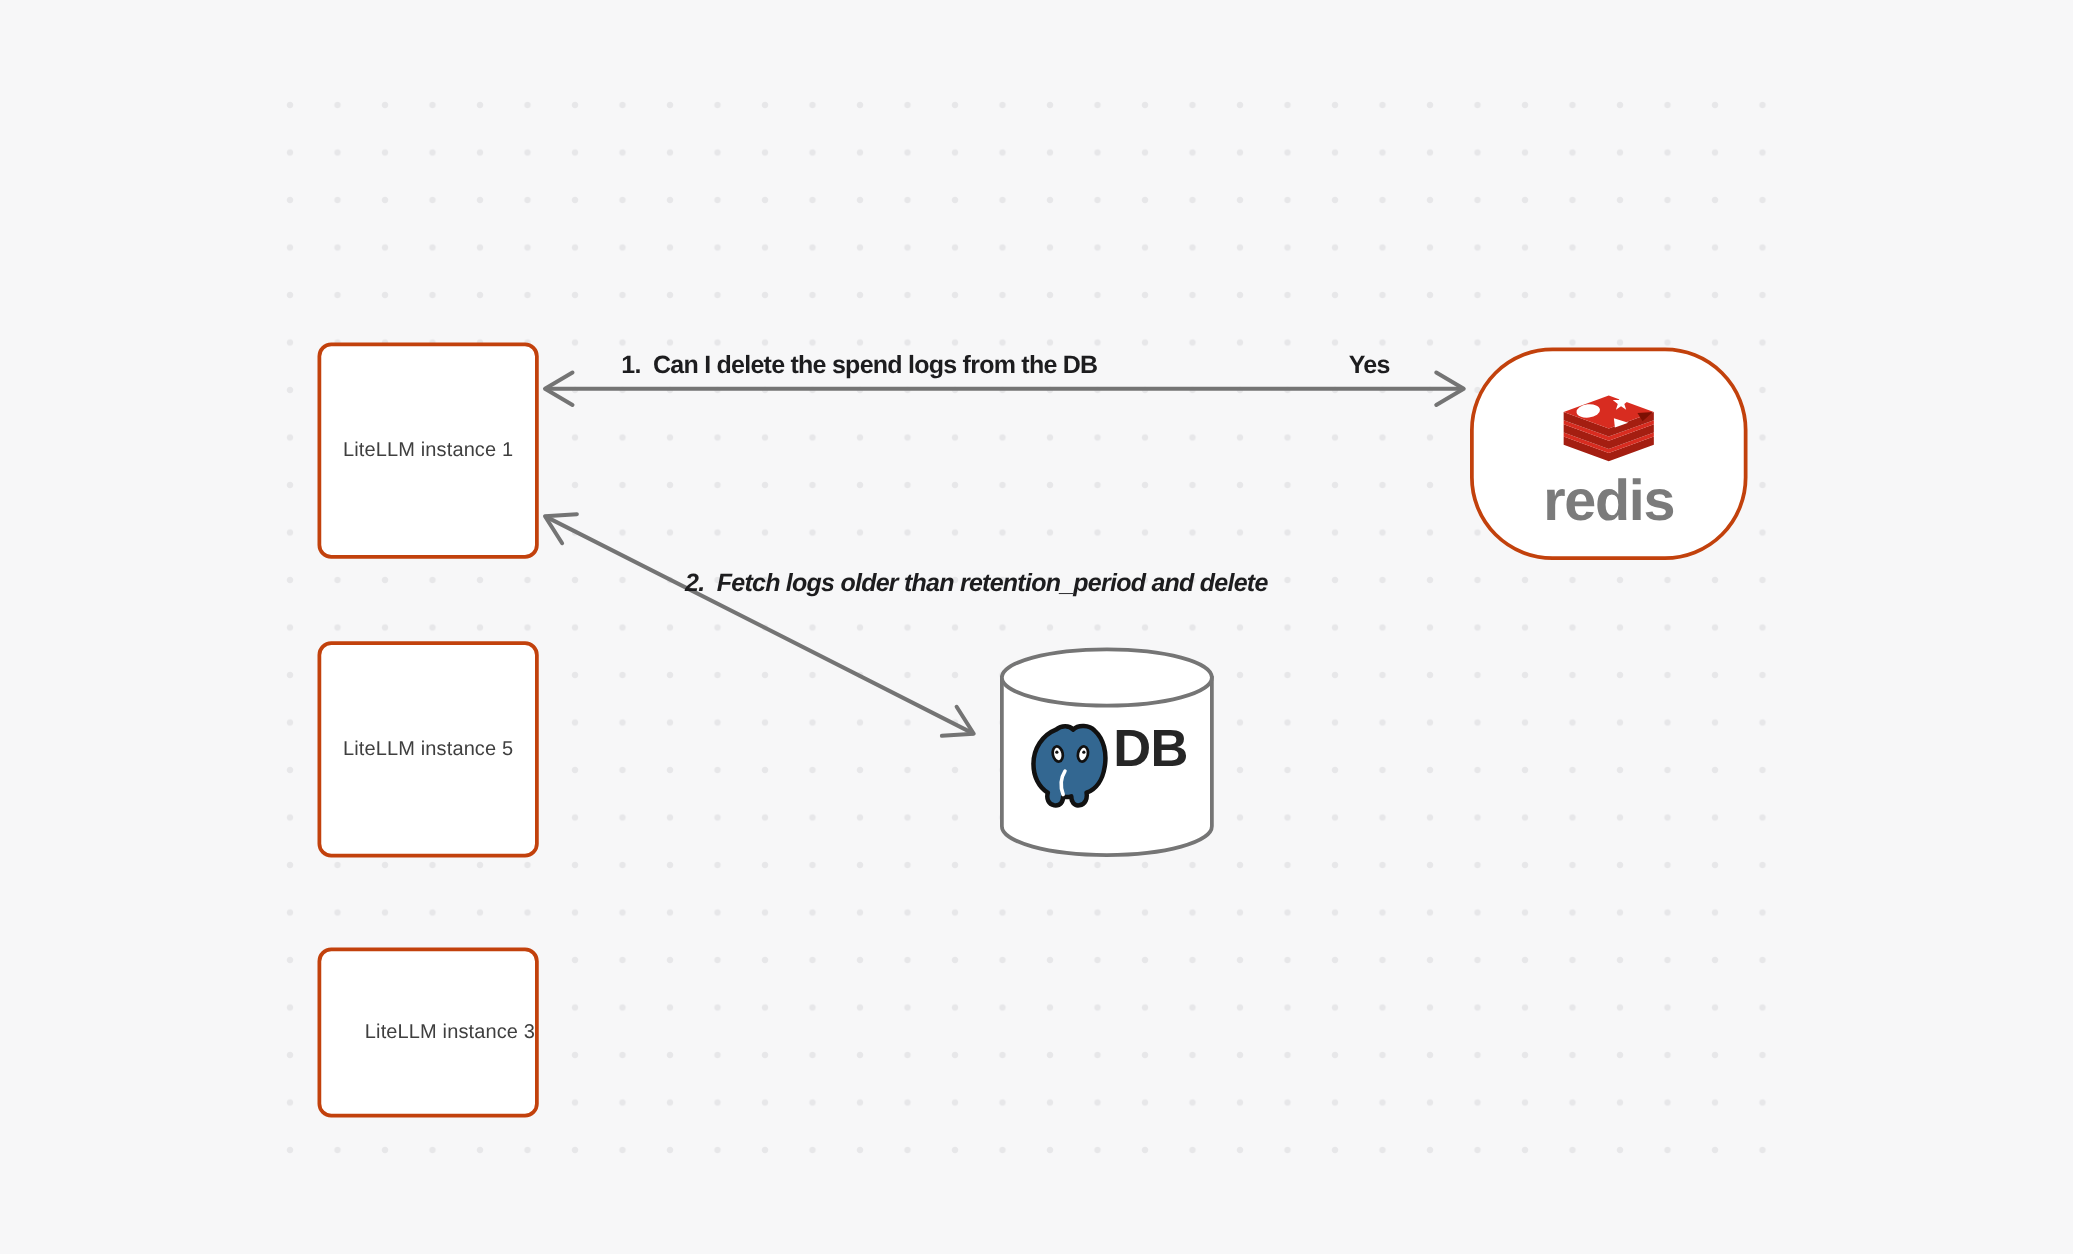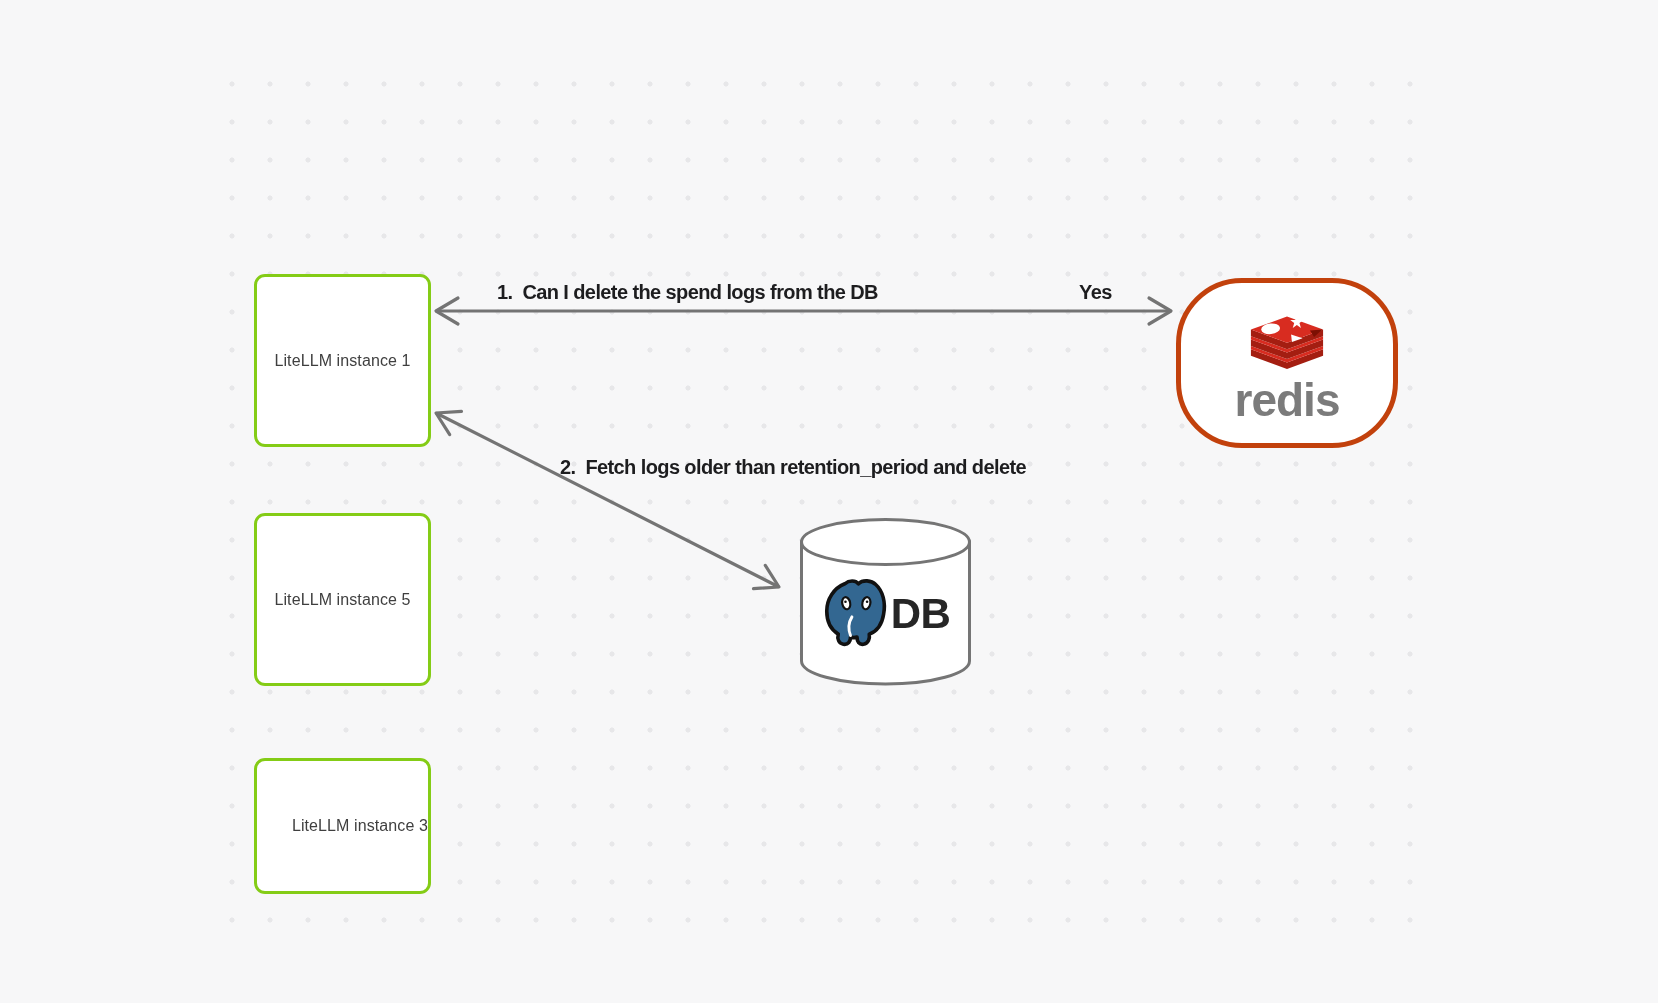--- a/index.html
+++ b/index.html
@@ -9,51 +9,51 @@
     font-family:"Liberation Sans", sans-serif;
   }
   .dot-grid {
     position:absolute; left:213px; top:65px; width:1216px; height:874px;
     background-image: radial-gradient(circle, #e7e7e9 2.2px, rgba(0,0,0,0) 2.9px);
     background-size:38px 38px;
   }
   .connector-layer { position:absolute; left:0; top:0; }
   .inst-box {
     position:absolute; width:177px; height:173px; box-sizing:border-box;
-    background:#ffffff; border:3px solid #84cc16; border-radius:11px;
+    background:#ffffff; border:3px solid #c2410c; border-radius:11px;
     display:flex; align-items:center; justify-content:center;
   }
   .inst-label { font-size:16px; color:#3f3f3f; letter-spacing:0.1px; }
   .redis-node {
     position:absolute; left:1176px; top:278px; width:222px; height:170px;
-    box-sizing:border-box; background:#ffffff; border:5px solid #c2410c;
+    box-sizing:border-box; background:#ffffff; border:3px solid #c2410c;
     border-radius:66px; display:flex; flex-direction:column;
     align-items:center; justify-content:center; padding-top:6px;
   }
   .redis-word {
     font-size:46px; font-weight:bold; color:#7b7b7b;
     letter-spacing:-1px; line-height:0.82; margin-top:3px;
   }
   .db-node { position:absolute; left:799px; top:517px; width:173px; height:170px; }
   .db-cyl { position:absolute; left:0; top:0; }
   .db-content {
     position:absolute; left:8px; top:58px; width:157px;
-    display:flex; align-items:center; justify-content:center;
+    display:flex; align-items:flex-start; justify-content:center;
   }
   .db-label {
     font-size:42px; font-weight:600; color:#262626;
     letter-spacing:-0.5px; margin-left:-2px;
   }
   .edge-label {
     position:absolute; font-size:20px; font-weight:700; color:#1d1d1f;
     letter-spacing:-0.6px; white-space:pre; line-height:1.2;
   }
   .el-1   { left:497px;  top:280px; }
   .el-yes { left:1079px; top:280px; }
-  .el-2   { left:560px;  top:455px; }
+  .el-2   { left:548px;  top:455px;font-style:italic; }
 </style>
 </head>
 <body>
 
 <div class="canvas">
 
   <div class="dot-grid"></div>
 
   <svg class="connector-layer" width="1658" height="1003" viewBox="0 0 1658 1003">
     <g stroke="#747474" stroke-width="3.2" fill="none" stroke-linecap="round" stroke-linejoin="round">

